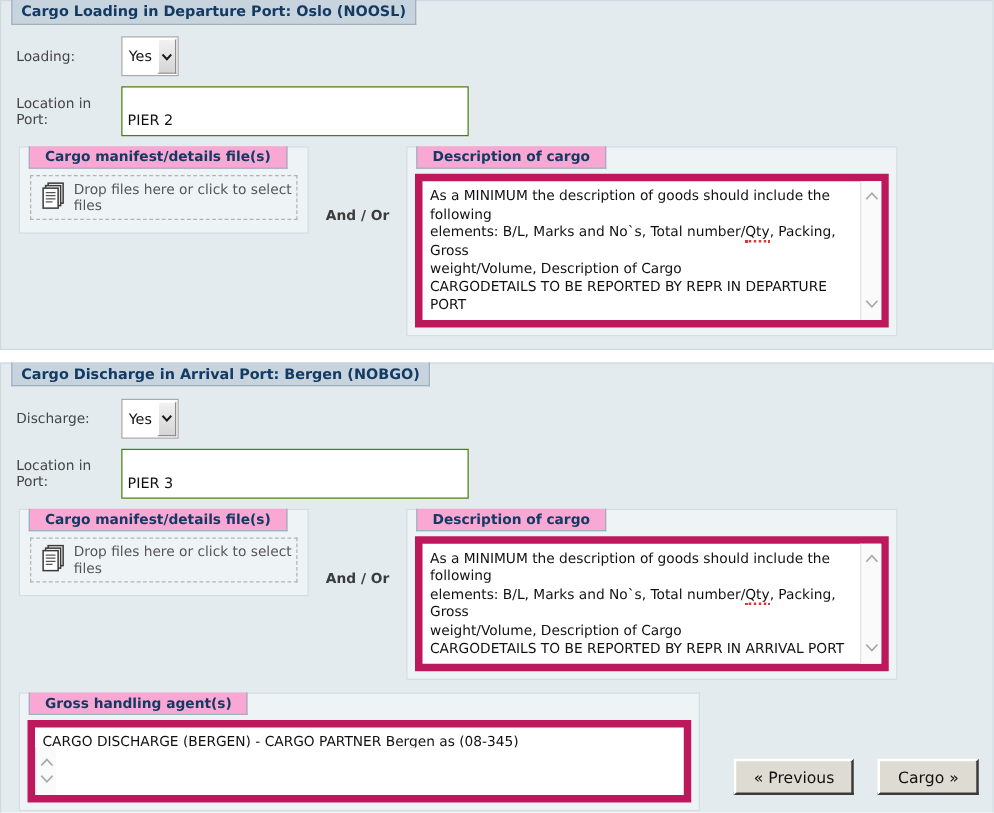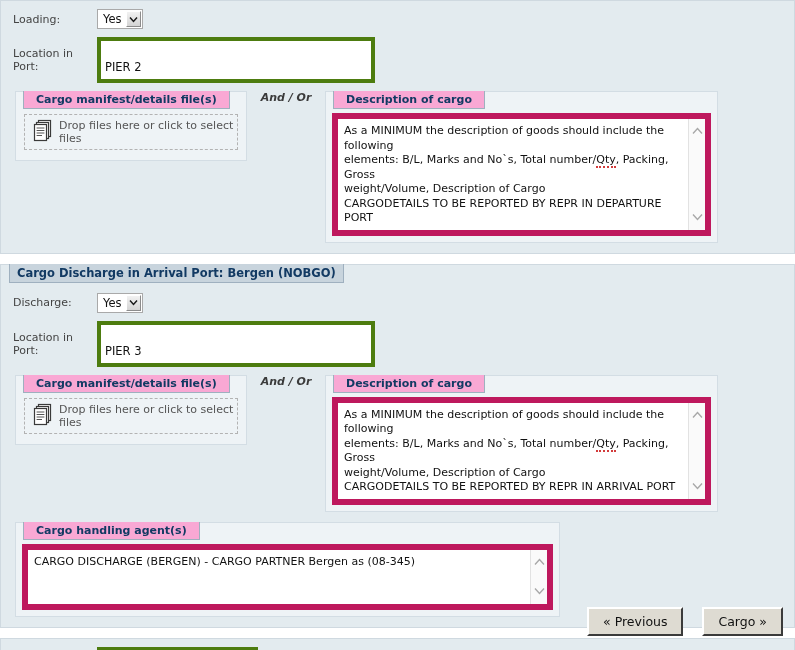--- a/index.html
+++ b/index.html
@@ -55,38 +55,38 @@
   }
   .form-label {
     width: 84px;
     color: #444;
     font-size: 11px;
     flex: 0 0 auto;
   }
 
   
   .txt {
-    border: 4px solid #4d7c0f;
+    border: 1px solid #4d7c0f;
     background: #ffffff;
     font-family: "DejaVu Sans", sans-serif;
     font-size: 11.5px;
     color: #111;
     padding: 19px 4px;
     box-sizing: border-box;
     height: 21px;
   }
   .txt-location { width: 278px; }
   .txt-locode  { width: 161px; }
 
   .select-box {
     display: inline-flex;
     align-items: stretch;
     border: 1px solid #a9a9a9;
     background: #ffffff;
-    height: 20px;
+    height: 32px;
     box-sizing: border-box;
   }
   .select-value {
     padding: 0 4px 0 5px;
     display: flex;
     align-items: center;
     font-size: 11.5px;
     color: #111;
   }
   .select-arrow {
@@ -180,21 +180,21 @@
     padding-bottom: 0px;
   }
 
   
   .two-col {
     display: flex;
     align-items: flex-start;
     margin-top: 8px;
   }
   .col-left  { width: 232px; flex: 0 0 auto; margin-left: 6px;}
-  .col-mid   { flex: 0 0 auto; width: 78px; display:flex; align-items:flex-start; justify-content:center; height: 62px; font-style: italic;}
+  .col-mid   { flex: 0 0 auto; width: 78px; display:flex; align-items:flex-end; justify-content:center; height: 62px;}
   .and-or {
     font-weight: bold;
     color: #3b3b3b;
     font-size: 11px;
   }
   .col-right { width: 393px; flex: 0 0 auto; }
 
   
   .agents-fieldset {
     margin: 10px 6px 0 6px;
@@ -222,20 +222,23 @@
     padding: 5px 14px;
     cursor: pointer;
   }
 
   .gap { height: 10px; background: #ffffff; }
 </style>
 </head>
 <body>
 
 <div class="panel">
+  <div class="legend-row">
+    <span class="legend">Cargo Loading in Departure Port: Oslo (NOOSL)</span>
+  </div>
   <div class="panel-inner">
 
     <div class="form-row">
       <span class="form-label">Loading:</span>
       <span class="select-box">
         <span class="select-value">Yes</span>
         <span class="select-arrow">
           <svg width="9" height="7" viewBox="0 0 9 7">
               <path d="M1 1.6 L4.5 5.4 L8 1.6" fill="none" stroke="#1a1a1a" stroke-width="1.5"></path>
             </svg>
@@ -383,23 +386,23 @@
                   </svg>
               </span>
             </div>
           </div>
         </div>
       </div>
     </div>
 
     <div class="sub-fieldset agents-fieldset">
       <div class="sub-legend-row">
-        <span class="sub-legend">Cargo handling agent(s)</span>
-      </div>
-      <div class="ta-wrap" style="height:66px;">
+        <span class="sub-legend">Gross handling agent(s)</span>
+      </div>
+      <div class="ta-wrap" style="height:66px;flex-direction:column;">
         <div class="ta-text">CARGO DISCHARGE (BERGEN) - CARGO PARTNER Bergen as (08-345)</div>
         <div class="scrollbar">
           <span class="sb-arrow">
             <svg width="11" height="8" viewBox="0 0 11 8">
                 <path d="M1 6.4 L5.5 1.6 L10 6.4" fill="none" stroke="#666" stroke-width="1.4"></path>
               </svg>
           </span>
           <span class="sb-arrow">
             <svg width="11" height="8" viewBox="0 0 11 8">
                 <path d="M1 1.6 L5.5 6.4 L10 1.6" fill="none" stroke="#666" stroke-width="1.4"></path>

